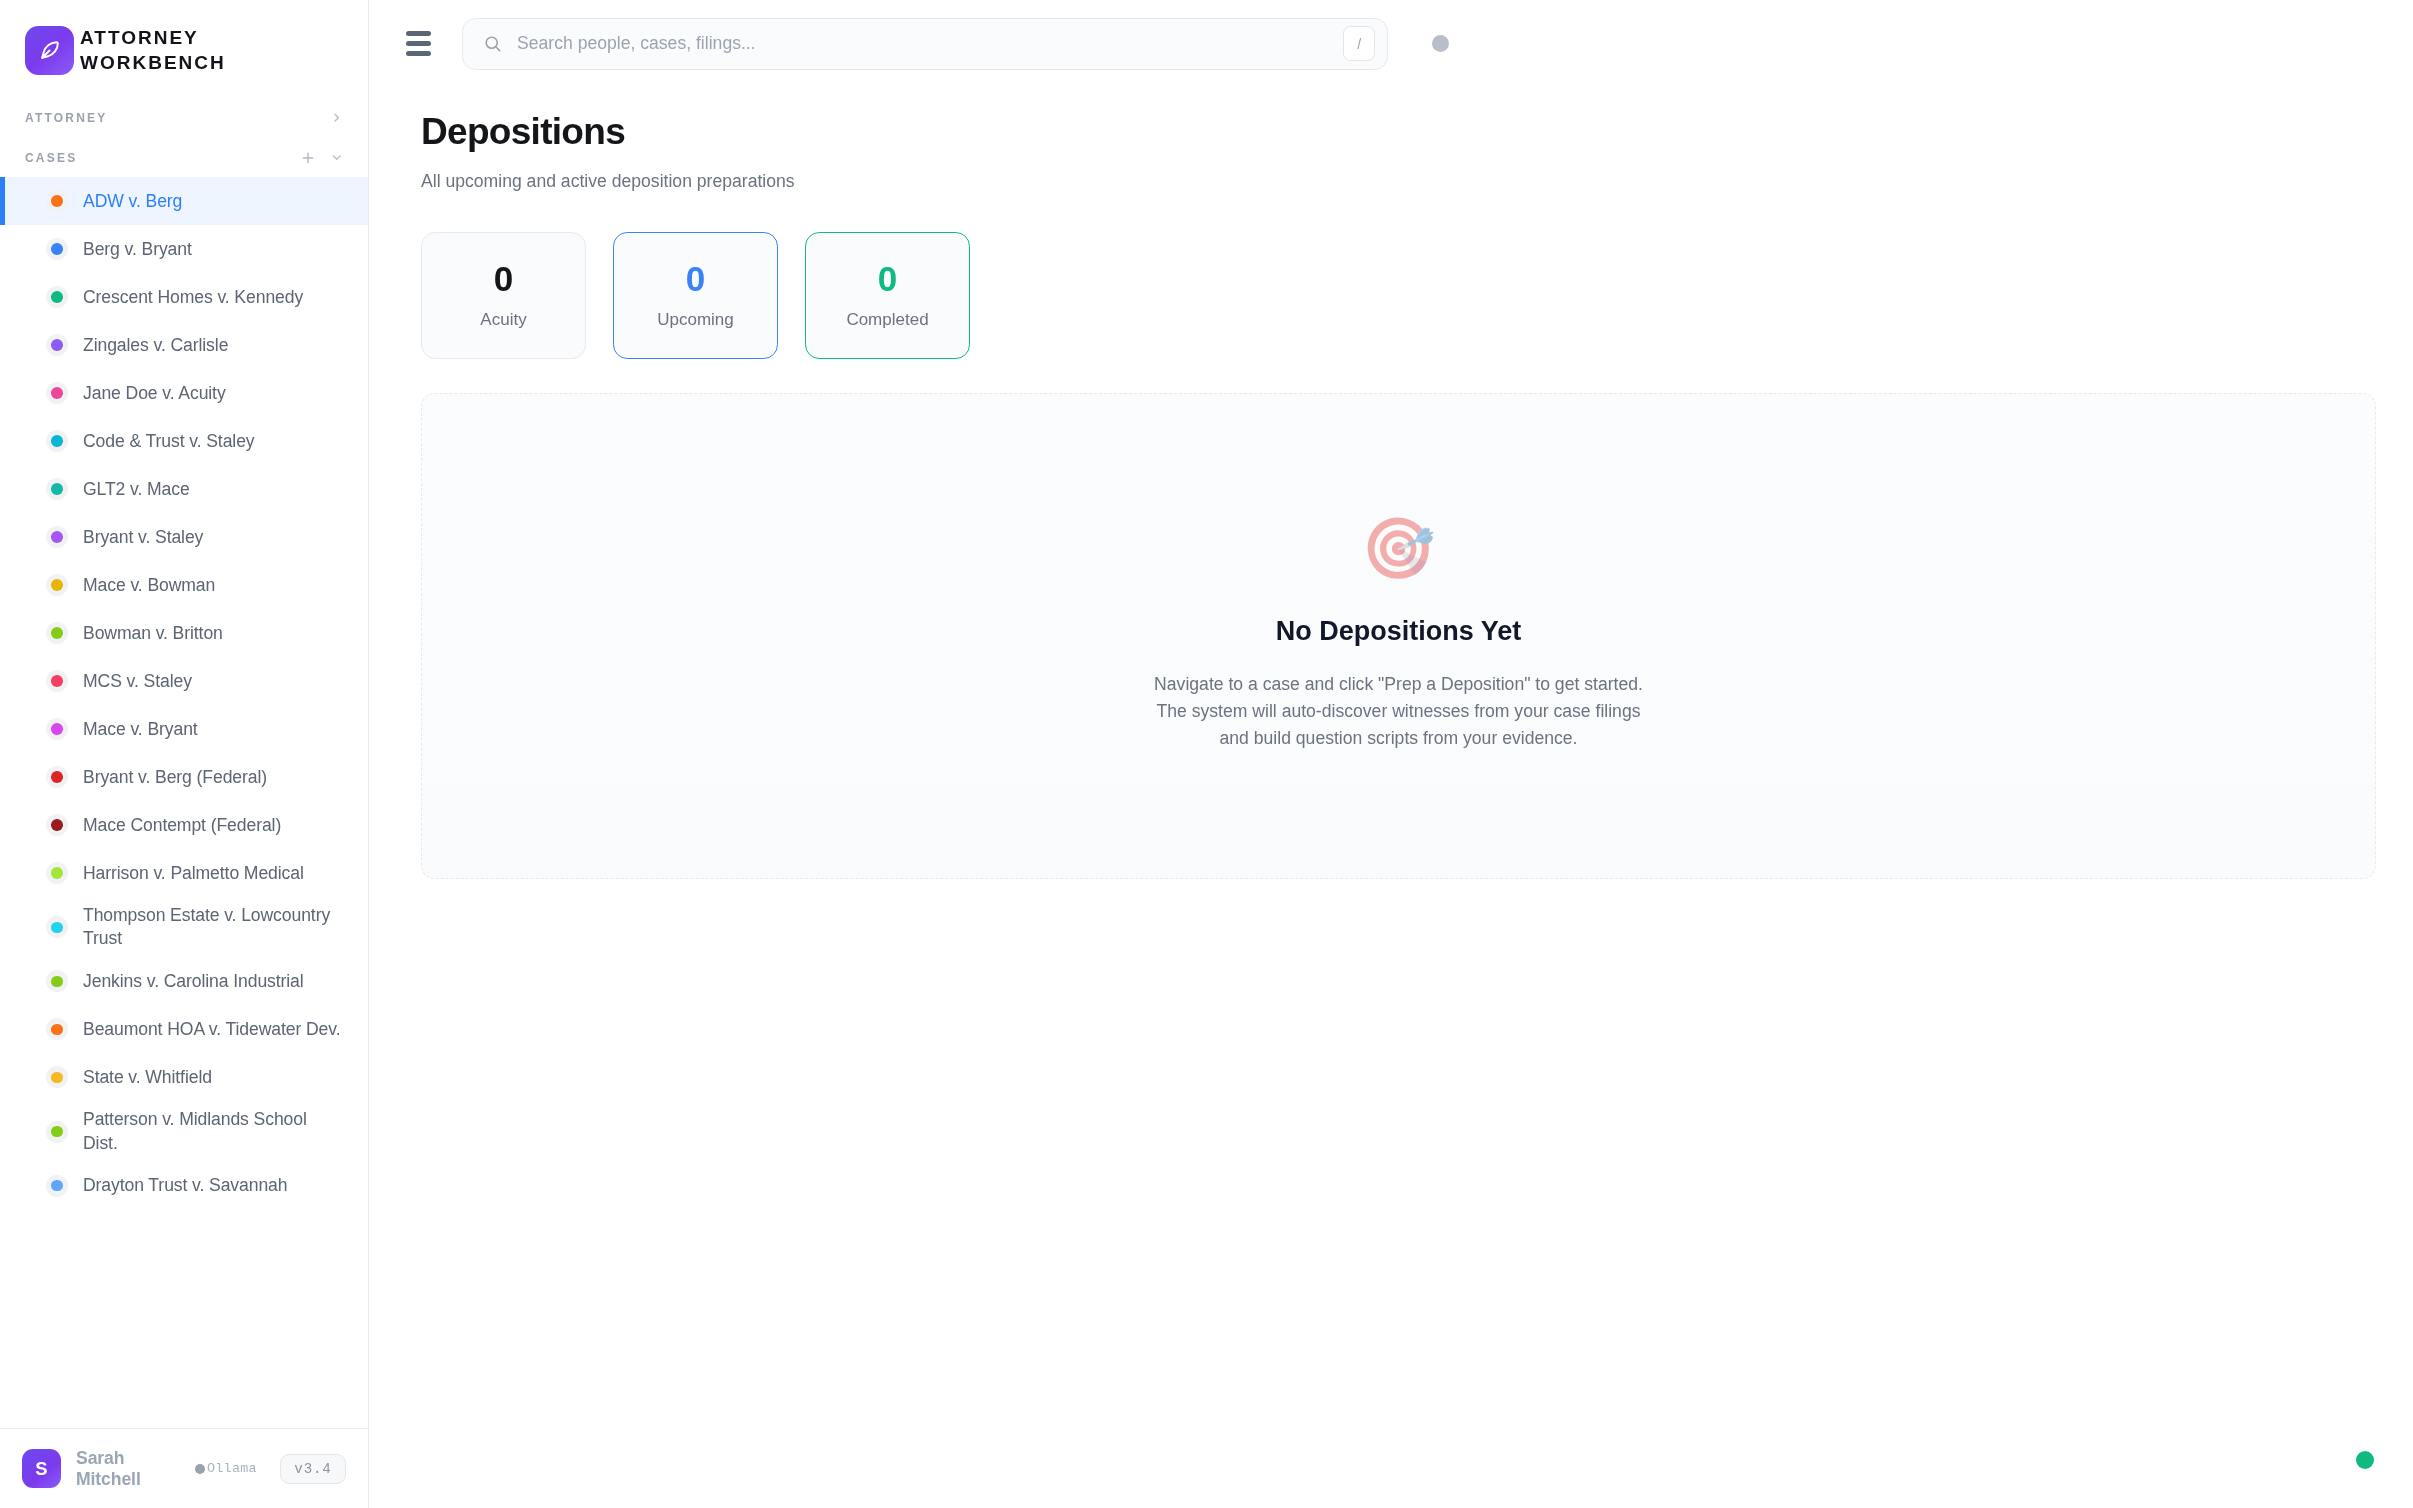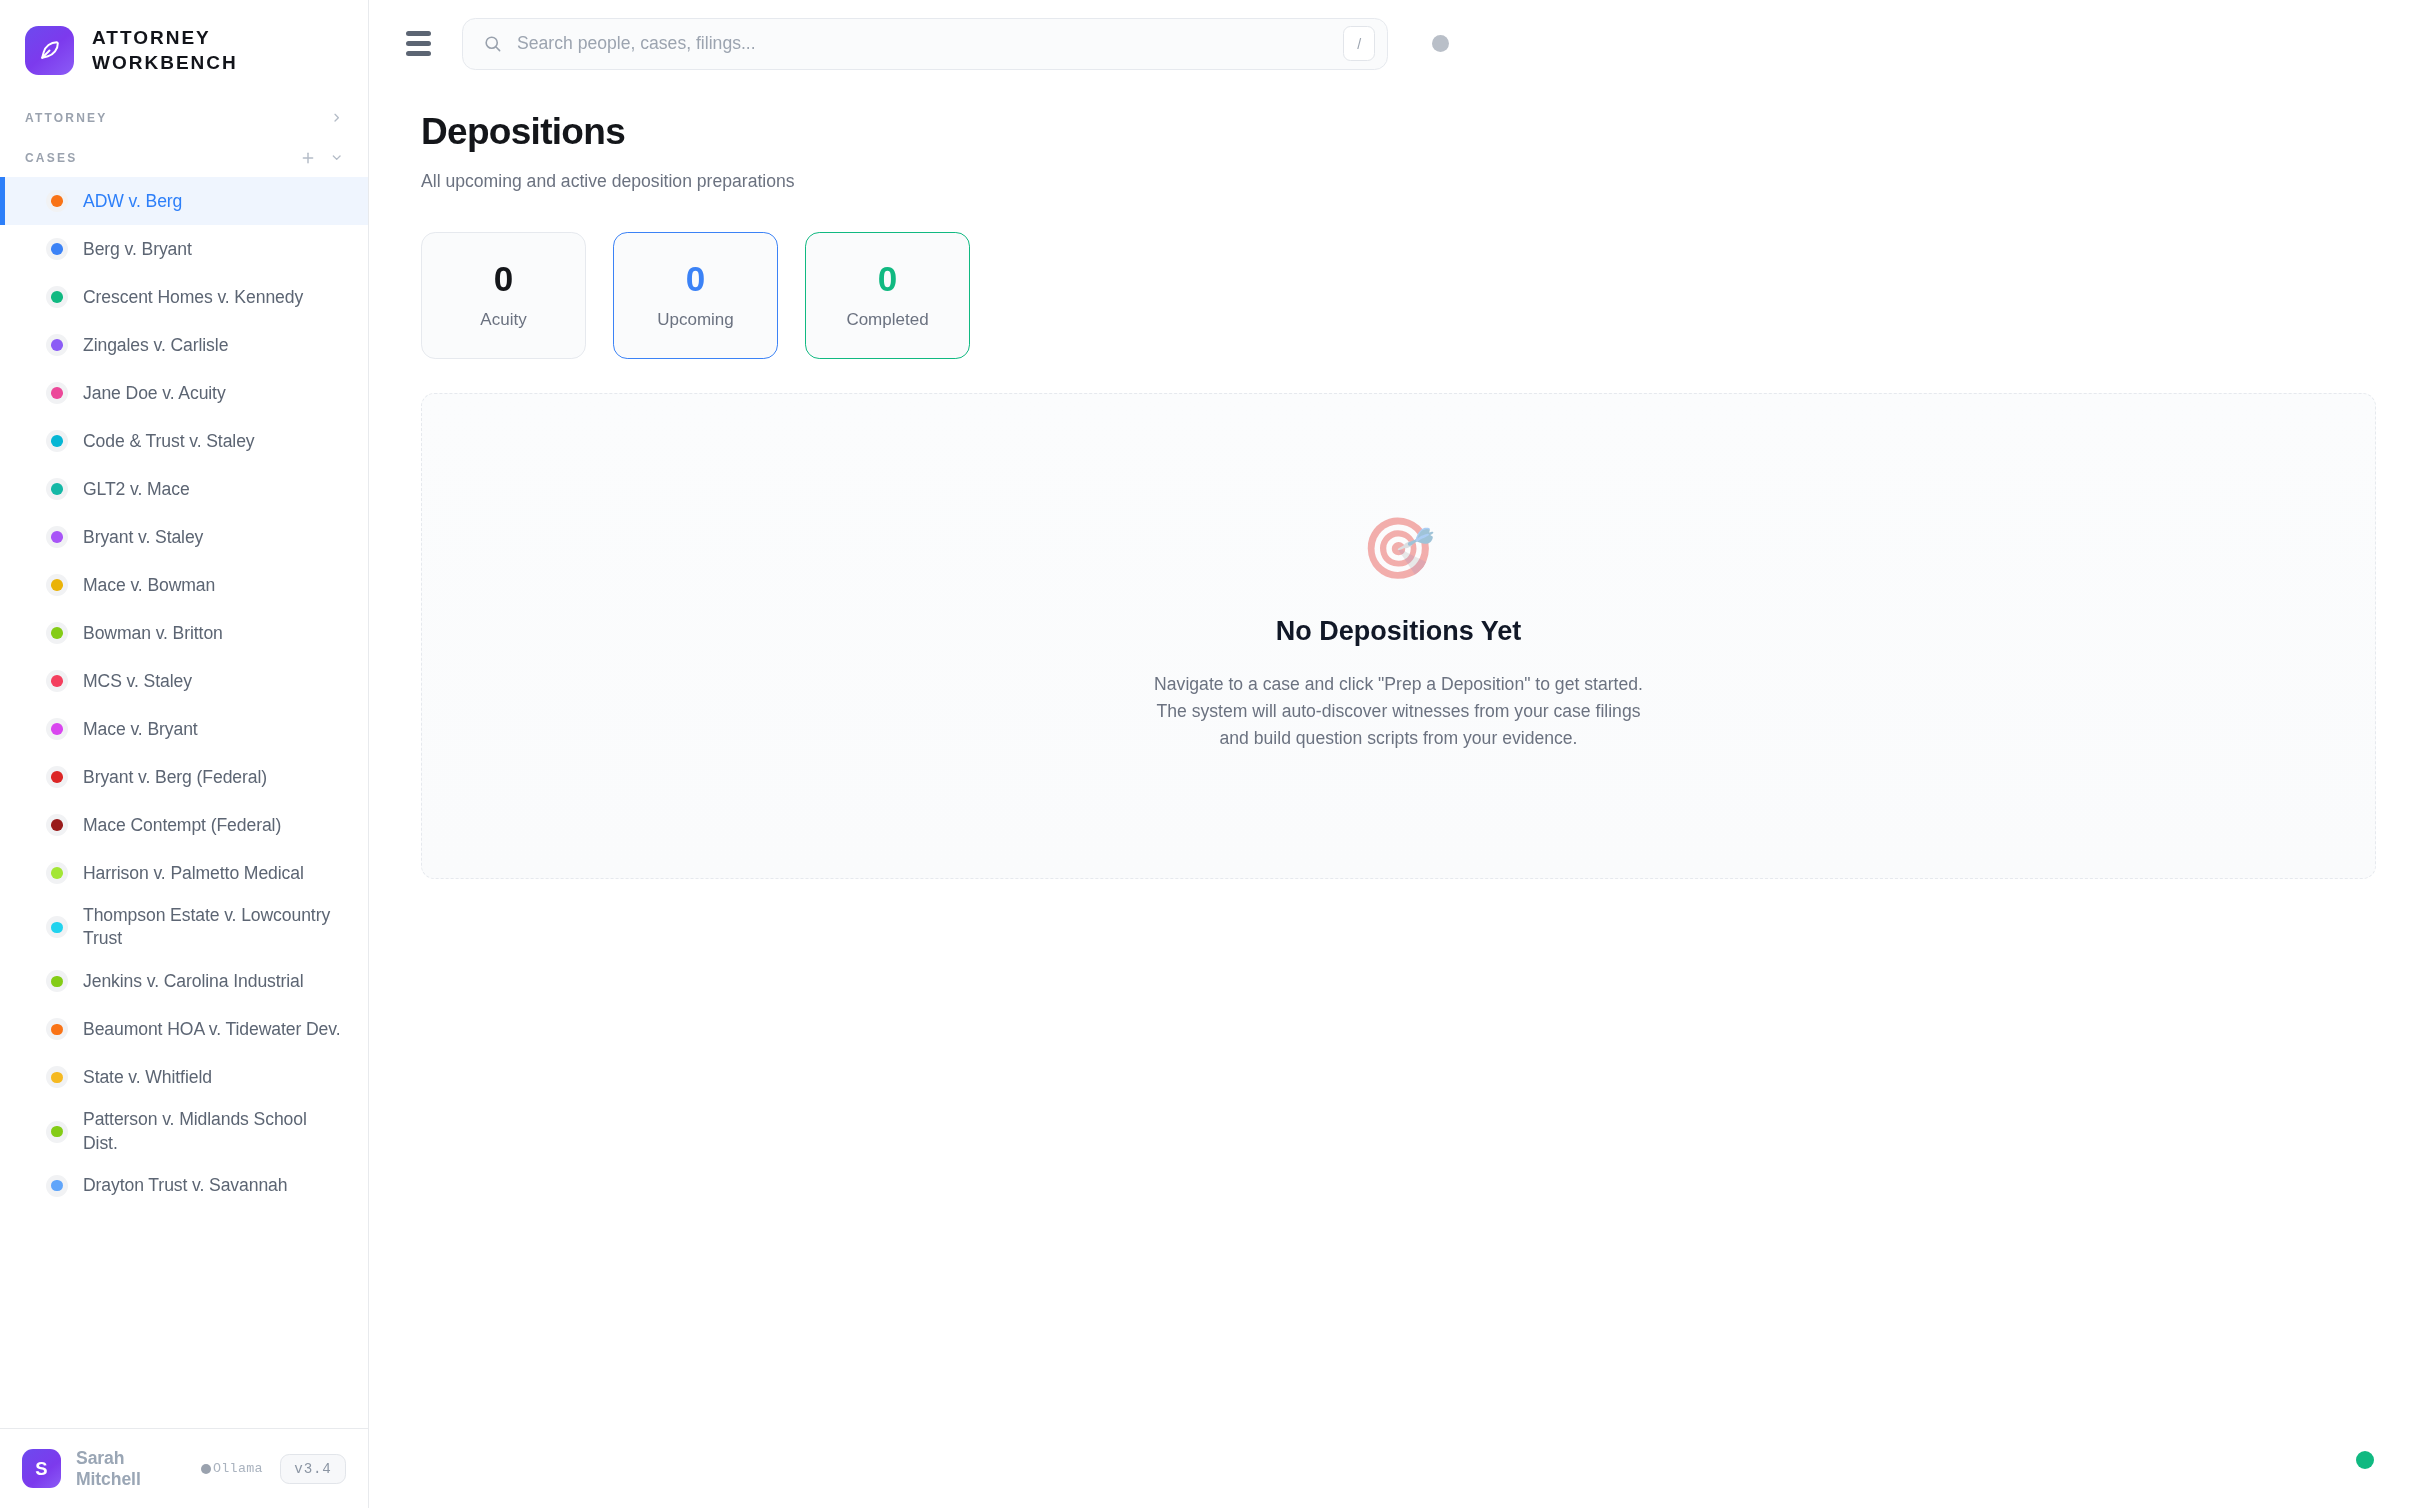--- a/index.html
+++ b/index.html
@@ -12,21 +12,21 @@
   .app { display: flex; width: 2413px; height: 1508px; }
 
   
   .sidebar {
     width: 369px; height: 1508px; flex: 0 0 369px;
     background: #ffffff;
     border-right: 0.8px solid #e8eaed;
     display: flex; flex-direction: column;
     position: relative;
   }
-  .brand { display: flex; align-items: center; gap: 18px; padding: 25px 25px 22px 25px; }
+  .brand { display: flex; align-items: center; gap: 6px; padding: 25px 25px 22px 25px; }
   .brand-logo {
     width: 49px; height: 49px; flex: 0 0 49px; border-radius: 13.4px;
     background: linear-gradient(140deg, #6d4aee 0%, #7c3aed 50%, #8b5cf6 100%);
     display: flex; align-items: center; justify-content: center;
   }
   .brand-logo svg { width: 25px; height: 25px; display: block; }
   .brand-name {
     font-size: 19px; font-weight: 700; color: #12141a;
     letter-spacing: 2px; line-height: 1.32; max-width: 226px;
   }
@@ -80,21 +80,21 @@
     display: flex; align-items: center; justify-content: center;
   }
   .user-name { font-size: 17.6px; font-weight: 700; color: #9aa6b5; letter-spacing: -0.1px; }
   .engine-wrap { display: flex; align-items: center; gap: 2px; margin-left: 6.7px; }
   .engine-dot { width: 10px; height: 10px; border-radius: 50%; background: #9aa2ae; }
   .engine-name {
     font-size: 13.4px; color: #aab3bf;
     font-family: "Liberation Mono", monospace; letter-spacing: 0.3px;
   }
   .version-badge {
-    margin-left: 2px; padding: 5.9px 13.4px; border-radius: 9.2px;
+    margin-left: 8px; padding: 5.9px 13.4px; border-radius: 9.2px;
     border: 0.8px solid #e2e5ea; background: #f7f8fa;
     font-size: 14.2px; color: #8b95a3;
     font-family: "Liberation Mono", monospace; letter-spacing: 0.8px;
   }
 
   
   .main { flex: 1 1 auto; height: 1508px; display: flex; flex-direction: column; background: #fff; position: relative; justify-content: flex-end; }
 
   .topbar {
     height: 87px; flex: 0 0 87px; display: flex; align-items: center;

